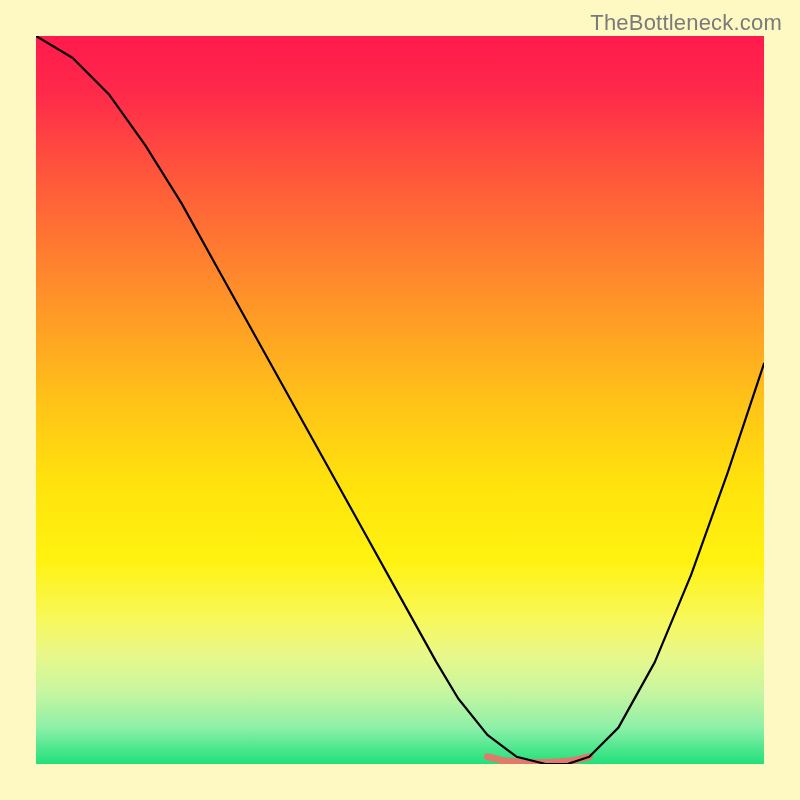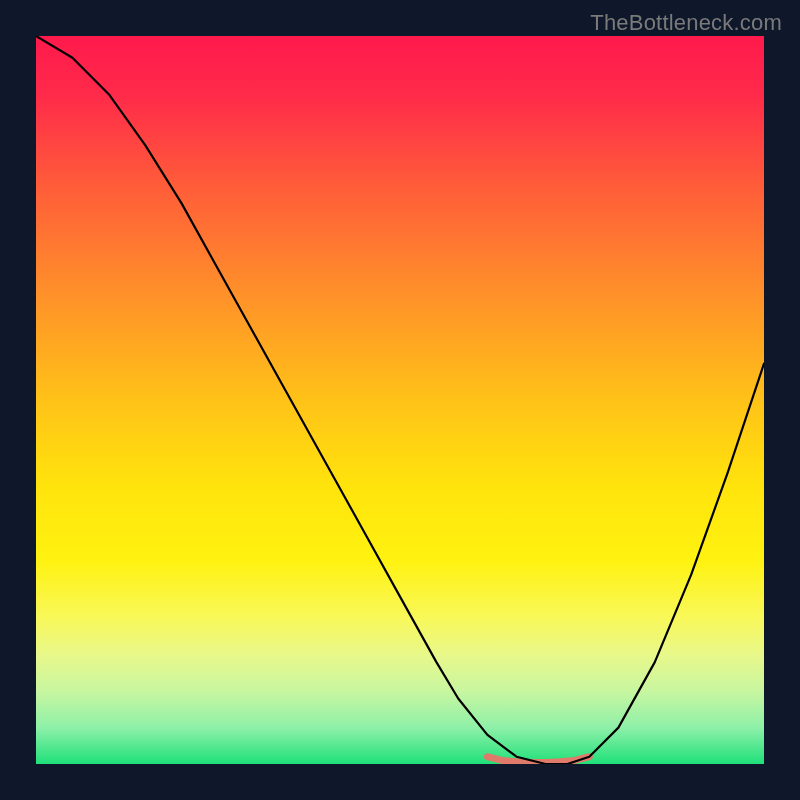--- a/index.html
+++ b/index.html
@@ -1,21 +1,21 @@
 <!DOCTYPE html>
 <html><head>
 <meta charset="utf-8">
 <style>
   * { margin: 0; padding: 0; box-sizing: border-box; }
   html, body { width: 800px; height: 800px; overflow: hidden; background: #000; font-family: Arial, sans-serif; }
   .frame {
     position: relative;
     width: 800px;
     height: 800px;
-    background: #0f172a;
+    background: #fef9c3;
   }
   .plot {
     position: absolute;
     left: 36px;
     top: 36px;
     width: 728px;   
     height: 728px;
     overflow: hidden;
   }
   .gradient {

